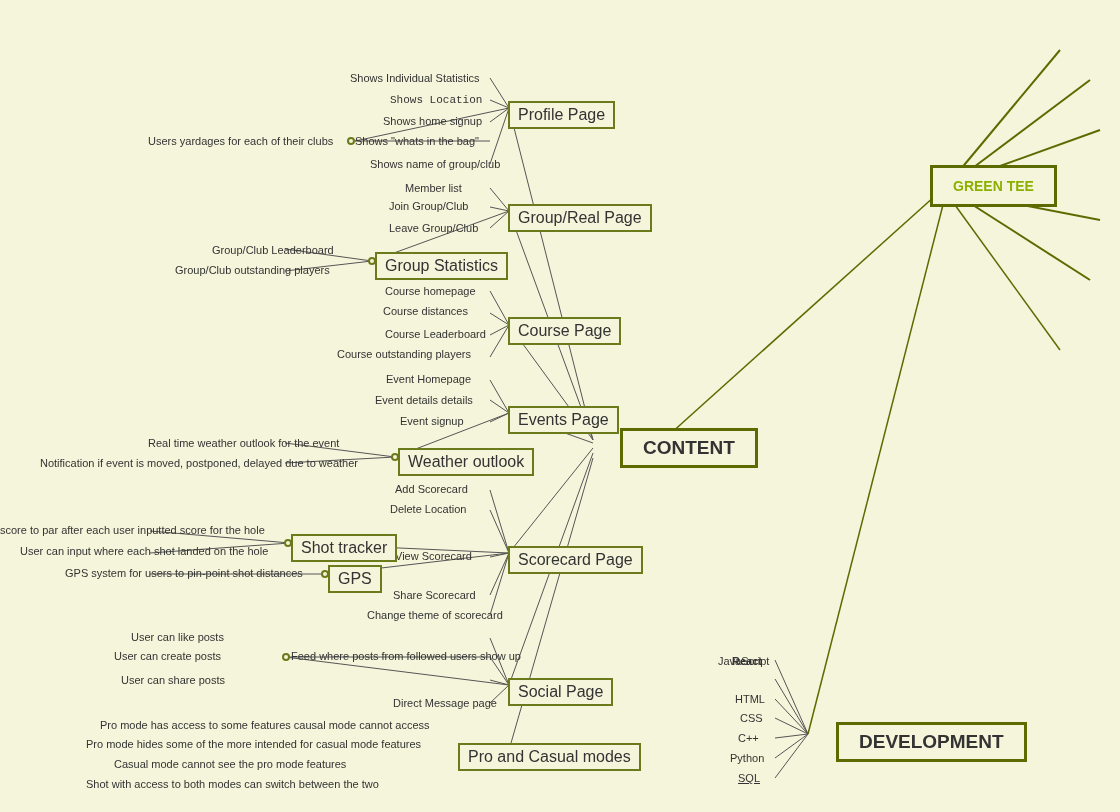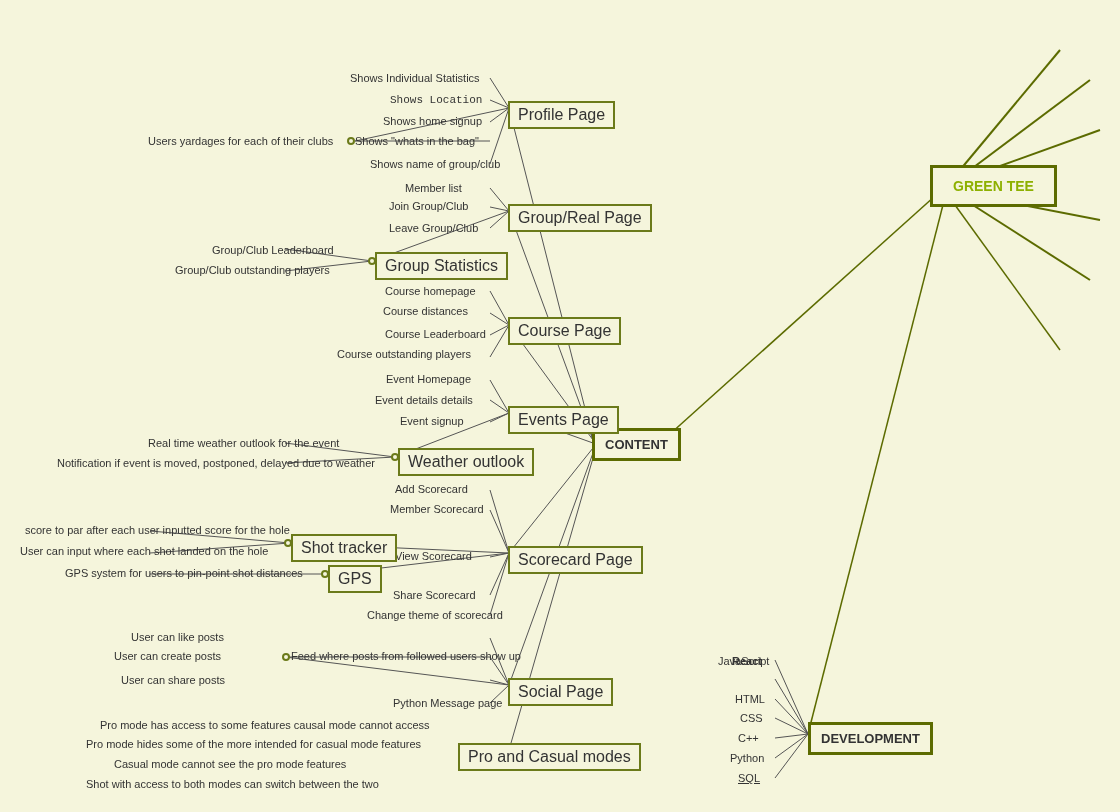--- a/index.html
+++ b/index.html
@@ -25,25 +25,26 @@
       background: #f5f5dc;
       padding: 3px 8px;
       font-size: 16px;
       color: #333;
       white-space: nowrap;
     }
     .main-box {
       position: absolute;
       border: 3px solid #5c6b00;
       background: #f5f5dc;
-      padding: 6px 10px;
-      font-size: 13px;
+      padding: 6px 20px;
+      font-size: 19px;
       font-weight: bold;
       color: #333;
       white-space: nowrap;
+      margin-left: 28px;
     }
     .green-tee-box {
       position: absolute;
       border: 3px solid #5c6b00;
       background: #f5f5dc;
       padding: 10px 20px;
       font-size: 14px;
       font-weight: bold;
       color: #8db000;
       white-space: nowrap;
@@ -206,54 +207,54 @@
 </div>
 <div class="label" style="left:386px; top:373px;">Event Homepage</div>
 <div class="label" style="left:375px; top:394px;">Event details details</div>
 <div class="label" style="left:400px; top:415px;">Event signup</div>
 
 <div class="dot" style="left:391px; top:453px;"></div>
 <div class="node-box" style="left:398px; top:448px;">
   <span>Weather outlook</span>
 </div>
 <div class="label" style="left:148px; top:437px;">Real time weather outlook for the event</div>
-<div class="label" style="left:57px; top:457px;">Notification if event is moved, postponed, delayed due to weather</div>
+<div class="label" style="left:40px; top:457px;">Notification if event is moved, postponed, delayed due to weather</div>
 
 <div class="node-box" style="left:508px; top:546px;">
   <span>Scorecard Page</span>
 </div>
 <div class="label" style="left:395px; top:483px;">Add Scorecard</div>
-<div class="label" style="left:390px; top:503px;">Member Scorecard</div>
+<div class="label" style="left:390px; top:503px;">Delete Location</div>
 <div class="label" style="left:395px; top:550px;">View Scorecard</div>
 <div class="label" style="left:393px; top:589px;">Share Scorecard</div>
 <div class="label" style="left:367px; top:609px;">Change theme of scorecard</div>
 
 <div class="dot" style="left:284px; top:539px;"></div>
 <div class="node-box" style="left:291px; top:534px;">
   <span>Shot tracker</span>
 </div>
-<div class="label" style="left:0px; top:524px;margin-left:25px;">score to par after each user inputted score for the hole</div>
+<div class="label" style="left:0px; top:524px;">score to par after each user inputted score for the hole</div>
 <div class="label" style="left:20px; top:545px;">User can input where each shot landed on the hole</div>
 
 <div class="dot" style="left:321px; top:570px;"></div>
 <div class="node-box" style="left:328px; top:565px;">
   <span>GPS</span>
 </div>
 <div class="label" style="left:65px; top:567px;">GPS system for users to pin-point shot distances</div>
 
 <div class="node-box" style="left:508px; top:678px;">
   <span>Social Page</span>
 </div>
 <div class="label" style="left:131px; top:631px;">User can like posts</div>
 <div class="label" style="left:114px; top:650px;">User can create posts</div>
 <div class="label" style="left:121px; top:674px;">User can share posts</div>
 
 <div class="dot" style="left:282px; top:653px;"></div>
 <div class="label" style="left:291px; top:650px;">Feed where posts from followed users show up</div>
-<div class="label" style="left:393px; top:697px;">Python Message page</div>
+<div class="label" style="left:393px; top:697px;">Direct Message page</div>
 
 <div class="node-box" style="left:458px; top:743px;">
   <span>Pro and Casual modes</span>
 </div>
 <div class="label" style="left:100px; top:719px;">Pro mode has access to some features causal mode cannot access</div>
 <div class="label" style="left:86px; top:738px;">Pro mode hides some of the more intended for casual mode features</div>
 <div class="label" style="left:114px; top:758px;">Casual mode cannot see the pro mode features</div>
 <div class="label" style="left:86px; top:778px;">Shot with access to both modes can switch between the two</div>
 
 <div class="label" style="left:718px; top:655px;">JavaScript</div>

